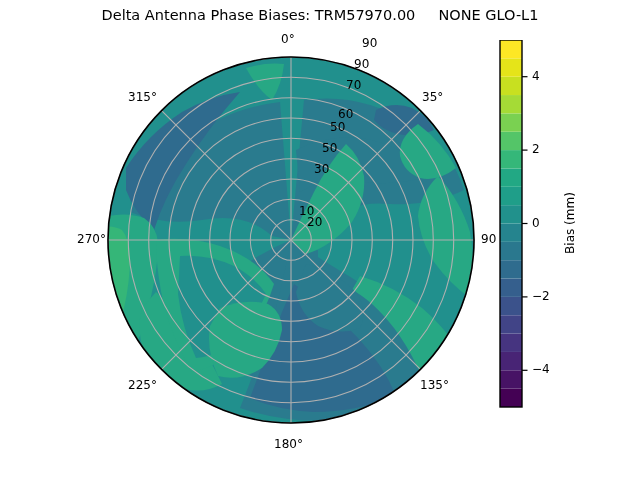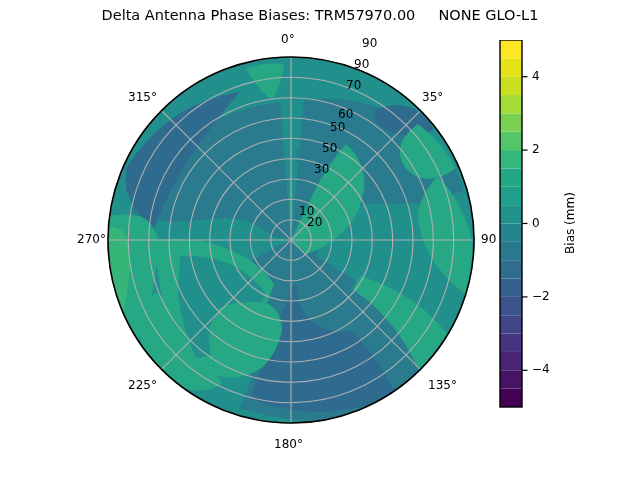--- a/index.html
+++ b/index.html
@@ -153,21 +153,21 @@
         <line x1="101.6" y1="70.6" x2="360.4" y2="329.4"></line>
         <line x1="360.4" y1="70.6" x2="101.6" y2="329.4"></line>
       </g>
 
       <circle cx="231" cy="200" r="183" fill="none" stroke="#000000" stroke-width="1.6"></circle>
     </svg>
 
     <div class="tick-label" style="left:221px; top:-8px;">0°</div>
     <div class="tick-label" style="left:362px; top:50px;">35°</div>
     <div class="tick-label" style="left:421px; top:192px;">90</div>
-    <div class="tick-label" style="left:360px; top:338px;margin-left:8px;">135°</div>
+    <div class="tick-label" style="left:360px; top:338px;">135°</div>
     <div class="tick-label" style="left:214px; top:397px;">180°</div>
     <div class="tick-label" style="left:68px;  top:338px;">225°</div>
     <div class="tick-label" style="left:-3px;  top:192px;margin-left:20px;">270°</div>
     <div class="tick-label" style="left:68px;  top:50px;text-align:center;">315°</div>
 
     <div class="tick-label" style="left:239px; top:164px;">10</div>
     <div class="tick-label" style="left:247px; top:133px;margin-top:42px;">20</div>
     <div class="tick-label" style="left:254px; top:122px;">30</div>
     <div class="tick-label" style="left:262px; top:101px;">50</div>
     <div class="tick-label" style="left:270px; top:80px;">50</div>

